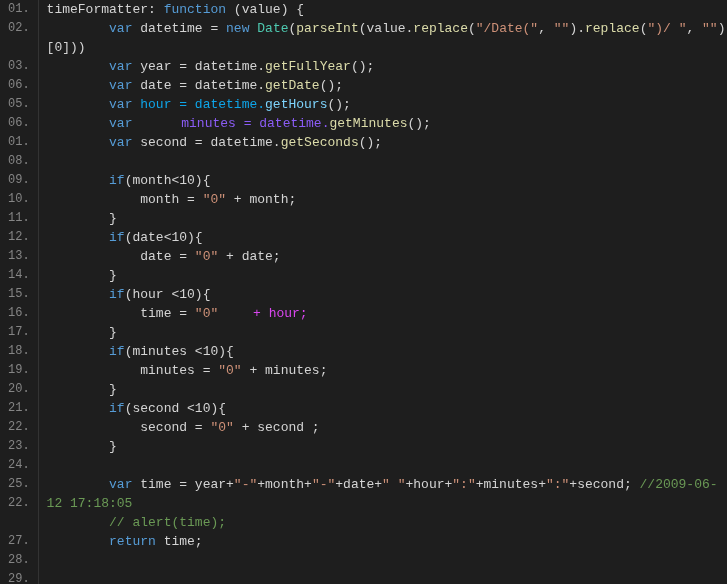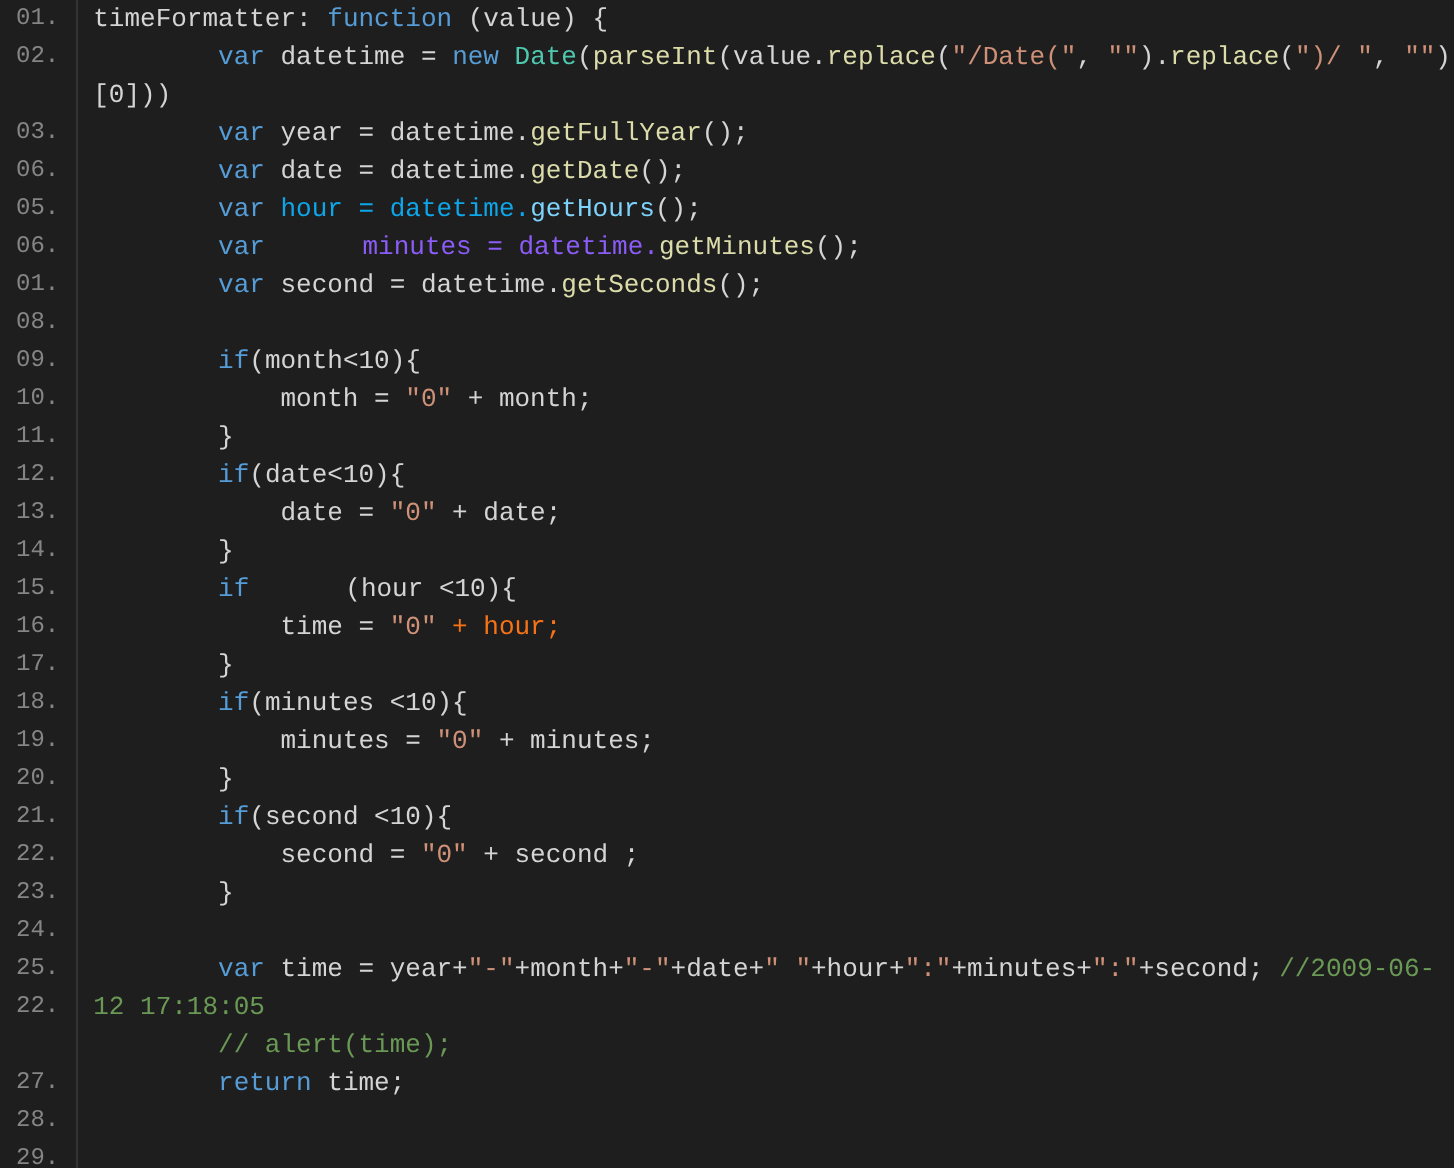--- a/index.html
+++ b/index.html
@@ -103,22 +103,22 @@
       <span class="code-line"><span style="color: rgb(212, 212, 212);">        </span><span style="color: rgb(86, 156, 214);">var</span><span style="color: #0ea5e9;"> hour = datetime.</span><span style="color: #7dd3fc;">getHours</span><span style="color: rgb(212, 212, 212);">();</span></span>
       <span class="code-line"><span style="color: rgb(212, 212, 212);">        </span><span style="color: rgb(86, 156, 214);">var</span><span style="color: #8b5cf6; margin-left: 41px;"> minutes = datetime.</span><span style="color: rgb(220, 220, 170);">getMinutes</span><span style="color: rgb(212, 212, 212);">();</span></span>
       <span class="code-line"><span style="color: rgb(212, 212, 212);">        </span><span style="color: rgb(86, 156, 214);">var</span><span style="color: rgb(212, 212, 212);"> second = datetime.</span><span style="color: rgb(220, 220, 170);">getSeconds</span><span style="color: rgb(212, 212, 212);">();</span></span>
       <span class="code-line"></span>
       <span class="code-line"><span style="color: rgb(212, 212, 212);">        </span><span style="color: rgb(86, 156, 214);">if</span><span style="color: rgb(212, 212, 212);">(month&lt;10){</span></span>
       <span class="code-line"><span style="color: rgb(212, 212, 212);">            month = </span><span style="color: rgb(206, 145, 120);">"0"</span><span style="color: rgb(212, 212, 212);"> + month;</span></span>
       <span class="code-line"><span style="color: rgb(212, 212, 212);">        }</span></span>
       <span class="code-line"><span style="color: rgb(212, 212, 212);">        </span><span style="color: rgb(86, 156, 214);">if</span><span style="color: rgb(212, 212, 212);">(date&lt;10){</span></span>
       <span class="code-line"><span style="color: rgb(212, 212, 212);">            date = </span><span style="color: rgb(206, 145, 120);">"0"</span><span style="color: rgb(212, 212, 212);"> + date;</span></span>
       <span class="code-line"><span style="color: rgb(212, 212, 212);">        }</span></span>
-      <span class="code-line"><span style="color: rgb(212, 212, 212);">        </span><span style="color: rgb(86, 156, 214);">if</span><span style="color: rgb(212, 212, 212); margin-left: 48px;">(hour &lt;10){</span></span>
-      <span class="code-line"><span style="color: rgb(212, 212, 212);">            time = </span><span style="color: rgb(206, 145, 120);">"0"</span><span style="color: #f97316;"> + hour;</span></span>
+      <span class="code-line"><span style="color: rgb(212, 212, 212);">        </span><span style="color: rgb(86, 156, 214);">if</span><span style="color: rgb(212, 212, 212);">(hour &lt;10){</span></span>
+      <span class="code-line"><span style="color: rgb(212, 212, 212);">            time = </span><span style="color: rgb(206, 145, 120);">"0"</span><span style="color: #d946ef; margin-left: 27px;"> + hour;</span></span>
       <span class="code-line"><span style="color: rgb(212, 212, 212);">        }</span></span>
       <span class="code-line"><span style="color: rgb(212, 212, 212);">        </span><span style="color: rgb(86, 156, 214);">if</span><span style="color: rgb(212, 212, 212);">(minutes &lt;10){</span></span>
       <span class="code-line"><span style="color: rgb(212, 212, 212);">            minutes = </span><span style="color: rgb(206, 145, 120);">"0"</span><span style="color: rgb(212, 212, 212);"> + minutes;</span></span>
       <span class="code-line"><span style="color: rgb(212, 212, 212);">        }</span></span>
       <span class="code-line"><span style="color: rgb(212, 212, 212);">        </span><span style="color: rgb(86, 156, 214);">if</span><span style="color: rgb(212, 212, 212);">(second &lt;10){</span></span>
       <span class="code-line"><span style="color: rgb(212, 212, 212);">            second = </span><span style="color: rgb(206, 145, 120);">"0"</span><span style="color: rgb(212, 212, 212);"> + second ;</span></span>
       <span class="code-line"><span style="color: rgb(212, 212, 212);">        }</span></span>
       <span class="code-line"></span>
       <span class="code-line"><span style="color: rgb(212, 212, 212);">        </span><span style="color: rgb(86, 156, 214);">var</span><span style="color: rgb(212, 212, 212);"> time = year+</span><span style="color: rgb(206, 145, 120);">"-"</span><span style="color: rgb(212, 212, 212);">+month+</span><span style="color: rgb(206, 145, 120);">"-"</span><span style="color: rgb(212, 212, 212);">+date+</span><span style="color: rgb(206, 145, 120);">" "</span><span style="color: rgb(212, 212, 212);">+hour+</span><span style="color: rgb(206, 145, 120);">":"</span><span style="color: rgb(212, 212, 212);">+minutes+</span><span style="color: rgb(206, 145, 120);">":"</span><span style="color: rgb(212, 212, 212);">+second; </span><span style="color: rgb(106, 153, 85);">//2009-06-</span></span>
       <span class="code-line"><span style="color: rgb(106, 153, 85);">12 17:18:05</span></span>

